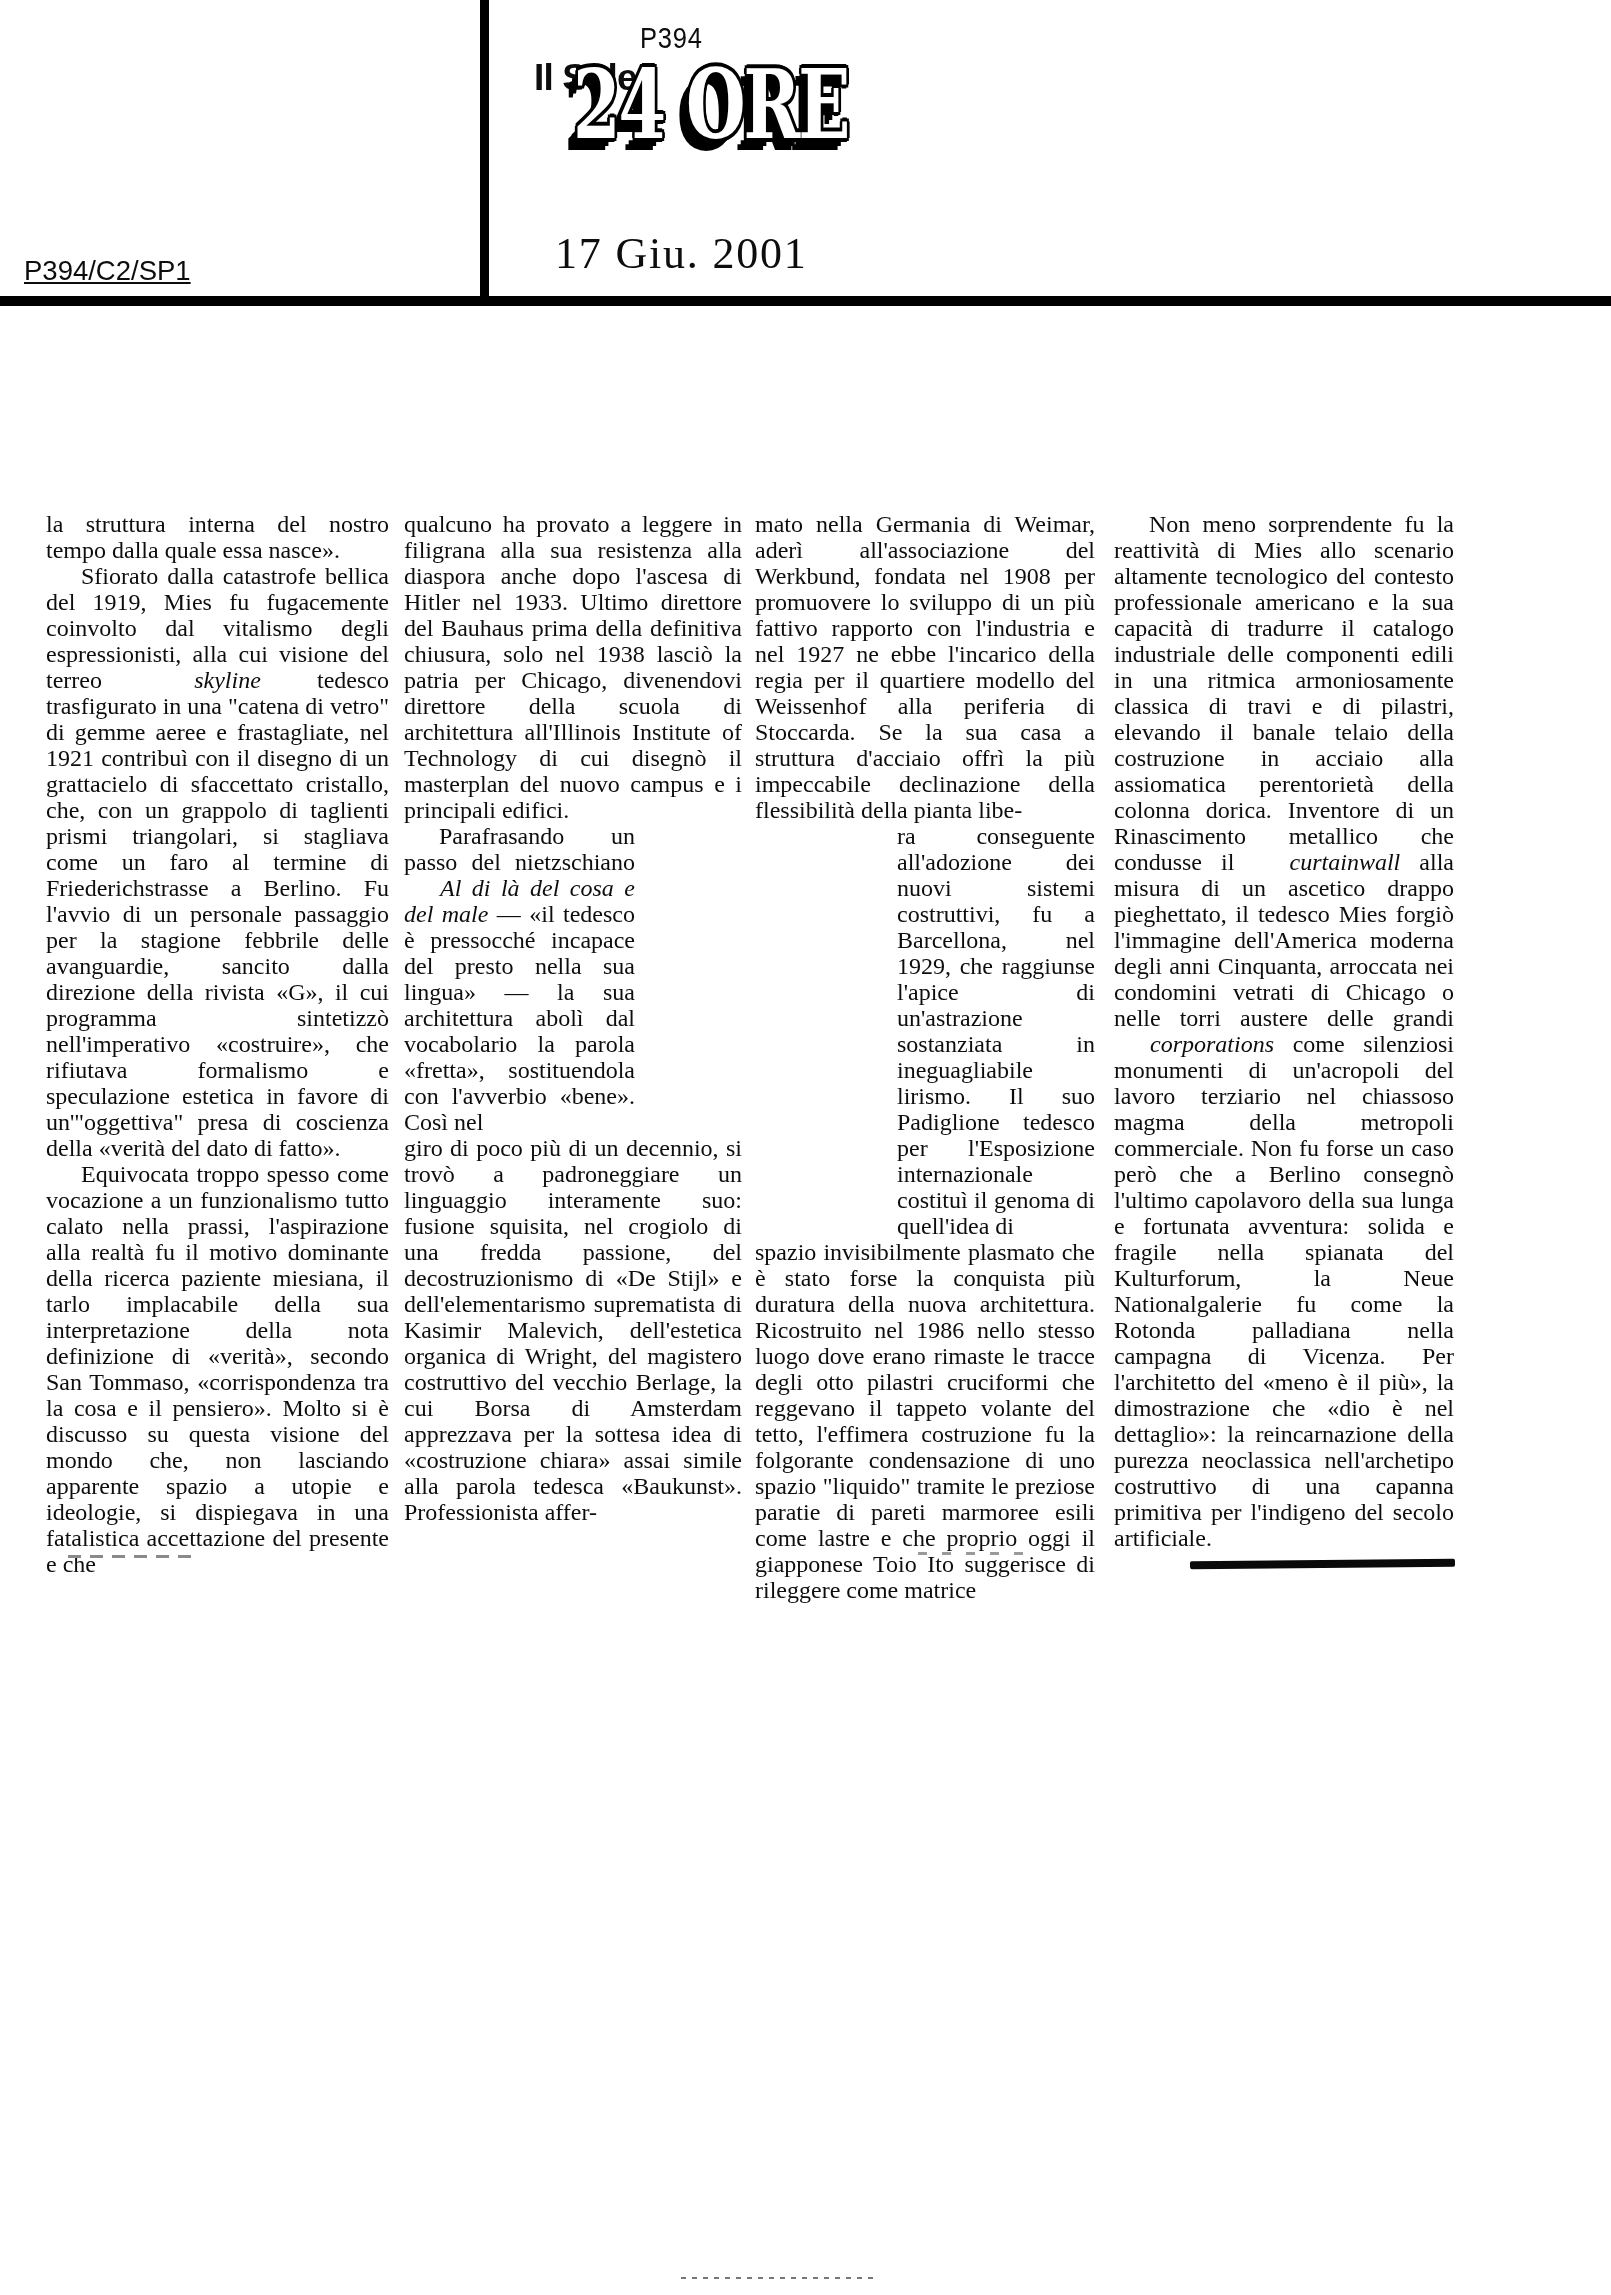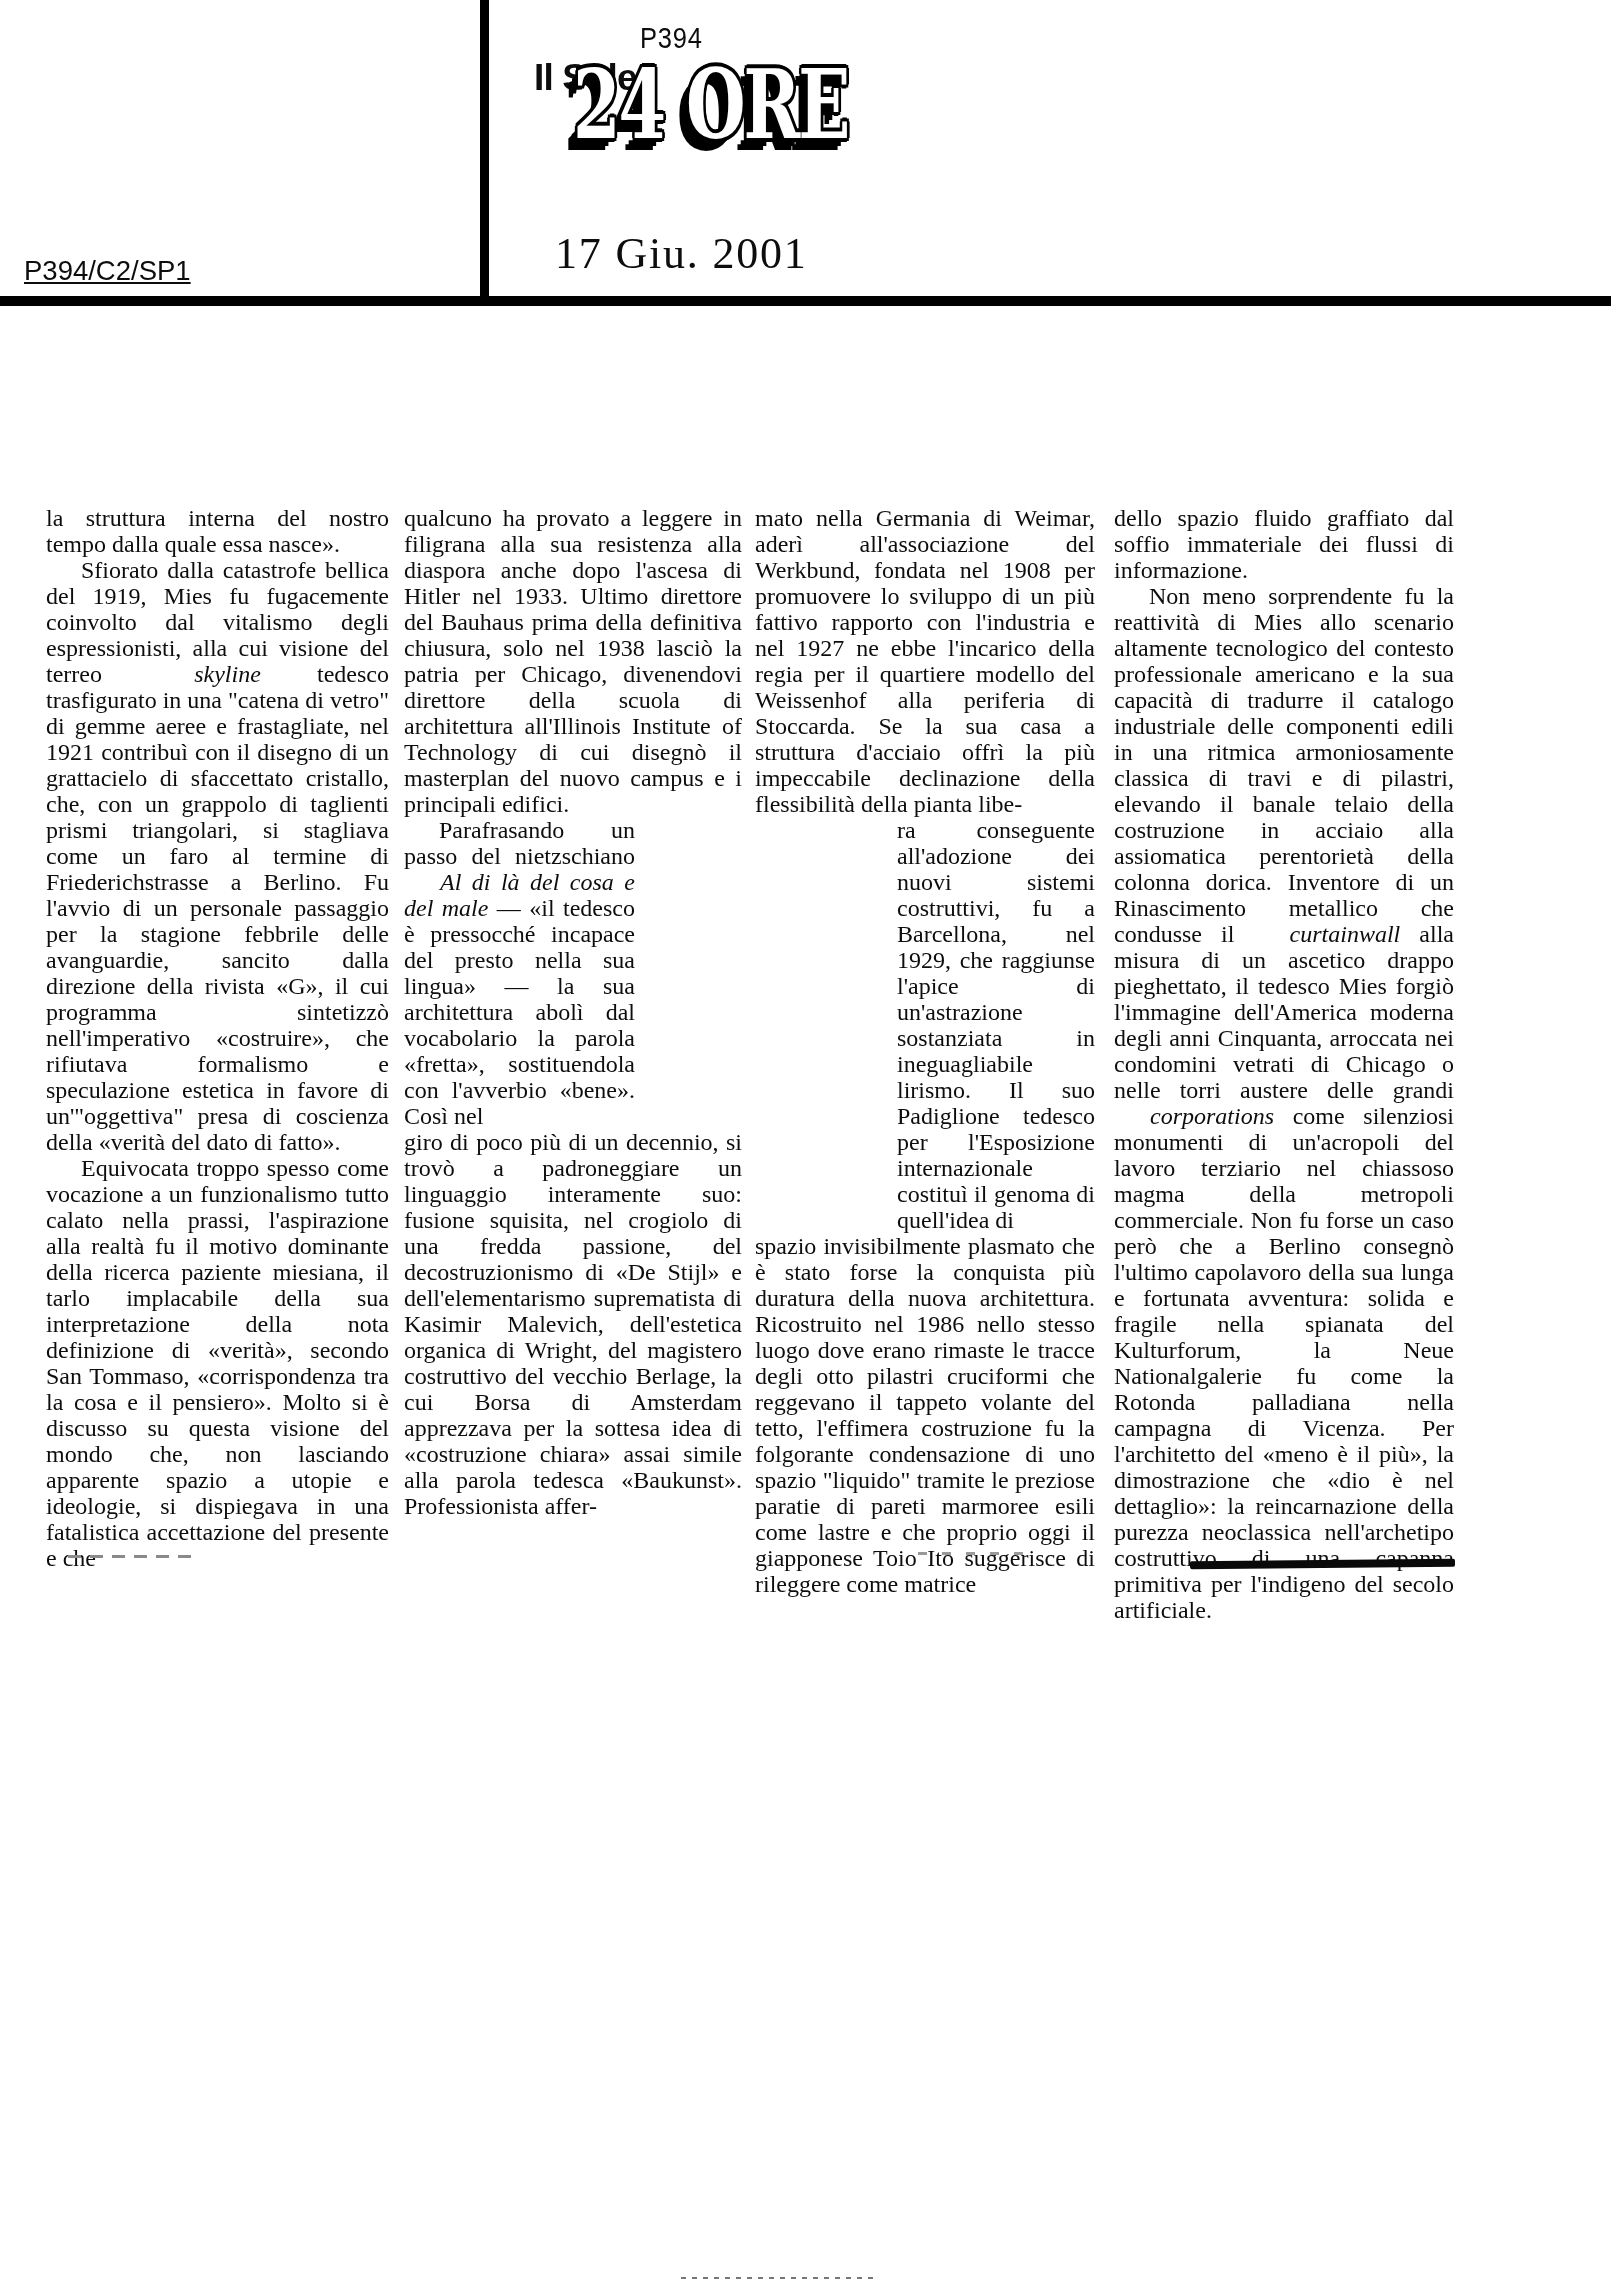--- a/index.html
+++ b/index.html
@@ -36,21 +36,21 @@
   .issue-date{
     position:absolute;left:555px;top:228px;
     font-family:Liberation Serif, serif;font-size:44px;letter-spacing:1.8px;
   }
   .code-left{
     position:absolute;left:24px;top:255px;
     font-family:"Liberation Sans",sans-serif;font-size:27.5px;letter-spacing:0px;text-decoration:underline;
   }
   
   .article{position:absolute;left:0;top:501px;width:1612px;}
-  .col{position:absolute;top:4px;text-align:justify;font-size:24px;line-height:26px;}
+  .col{position:absolute;top:10px;text-align:justify;font-size:24px;line-height:26px;}
   .col p{margin:0;padding:0;}
   .col p.ind{text-indent:35px;}
   .col em{margin-left:36px;}
   #col1{left:46px;width:343px;}
   #col2{left:404px;width:338px;}
   #col3{left:755px;width:340px;}
   #col4{left:1114px;width:340px;}
   .seg{width:100%;}
   .seg.narrow-left{width:231px;}
   .seg.narrow-right{width:198px;margin-left:auto;}
@@ -117,21 +117,20 @@
         </div>
         <div class="seg narrow-right">
           <p><span>ra conseguente all'adozione dei nuovi sistemi costruttivi, fu a Barcellona, nel 1929, che raggiunse l'apice di un'astrazione sostanziata in ineguagliabile lirismo. Il suo Padiglione tedesco per l'Esposizione internazionale costituì il genoma di quell'idea di</span></p>
         </div>
         <div class="seg full">
           <p><span>spazio invisibilmente plasmato che è stato forse la conquista più duratura della nuova architettura. Ricostruito nel 1986 nello stesso luogo dove erano rimaste le tracce degli otto pilastri cruciformi che reggevano il tappeto volante del tetto, l'effimera costruzione fu la folgorante condensazione di uno spazio "liquido" tramite le preziose paratie di pareti marmoree esili come lastre e che proprio oggi il giapponese Toio Ito suggerisce di rileggere come matrice</span></p>
         </div>
       </div>
     <div class="col" id="col4">
         <div class="seg full">
-          <p><span>dello spazio fluido graffiato dal soffio immateriale dei flussi di informazione.</span></p>
           <p class="ind"><span>Non meno sorprendente fu la reattività di Mies allo scenario altamente tecnologico del contesto professionale americano e la sua capacità di tradurre il catalogo industriale delle componenti edili in una ritmica armoniosamente classica di travi e di pilastri, elevando il banale telaio della costruzione in acciaio alla assiomatica perentorietà della colonna dorica. Inventore di un Rinascimento metallico che condusse il </span><em>curtainwall</em><span> alla misura di un ascetico drappo pieghettato, il tedesco Mies forgiò l'immagine dell'America moderna degli anni Cinquanta, arroccata nei condomini vetrati di Chicago o nelle torri austere delle grandi </span><em>corporations</em><span> come silenziosi monumenti di un'acropoli del lavoro terziario nel chiassoso magma della metropoli commerciale. Non fu forse un caso però che a Berlino consegnò l'ultimo capolavoro della sua lunga e fortunata avventura: solida e fragile nella spianata del Kulturforum, la Neue Nationalgalerie fu come la Rotonda palladiana nella campagna di Vicenza. Per l'architetto del «meno è il più», la dimostrazione che «dio è nel dettaglio»: la reincarnazione della purezza neoclassica nell'archetipo costruttivo di una capanna primitiva per l'indigeno del secolo artificiale.</span></p>
         </div>
       </div>
   </div>
 
 
   <div class="smudge-bottom-right"></div>
   <div class="speck-col1"></div>
   <div class="speck-col3"></div>
   <div class="dotline-footer"></div>

